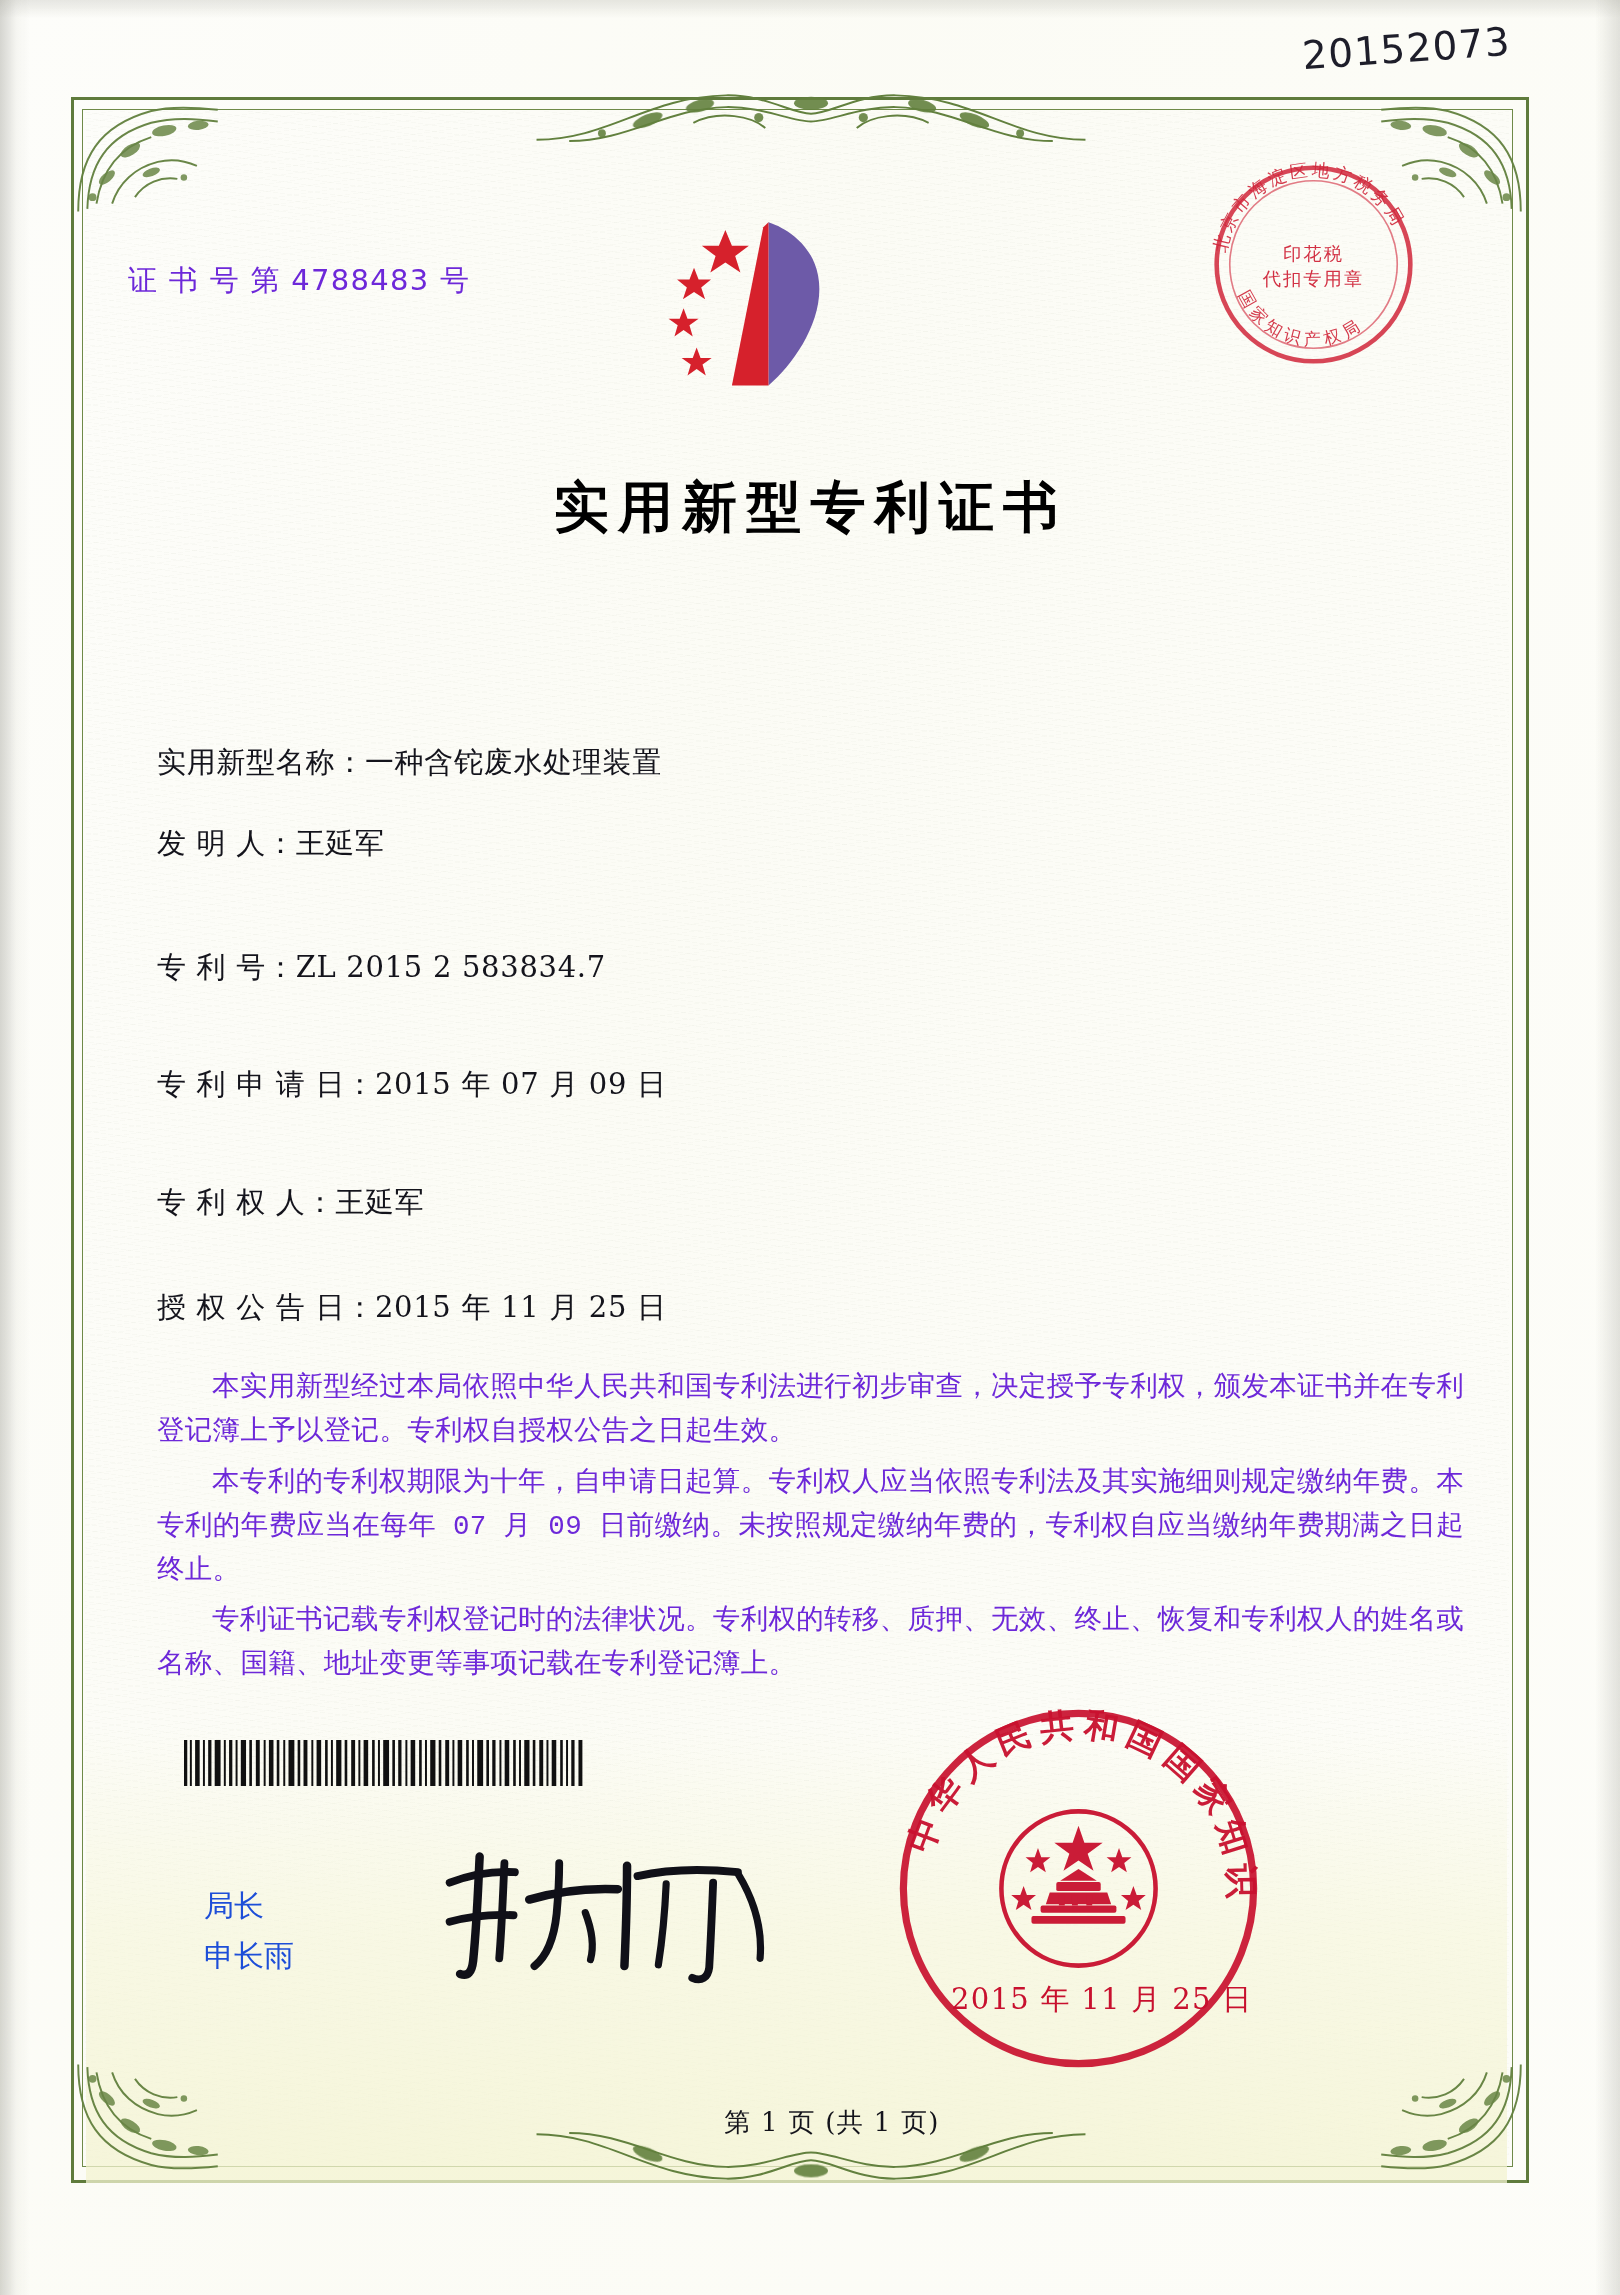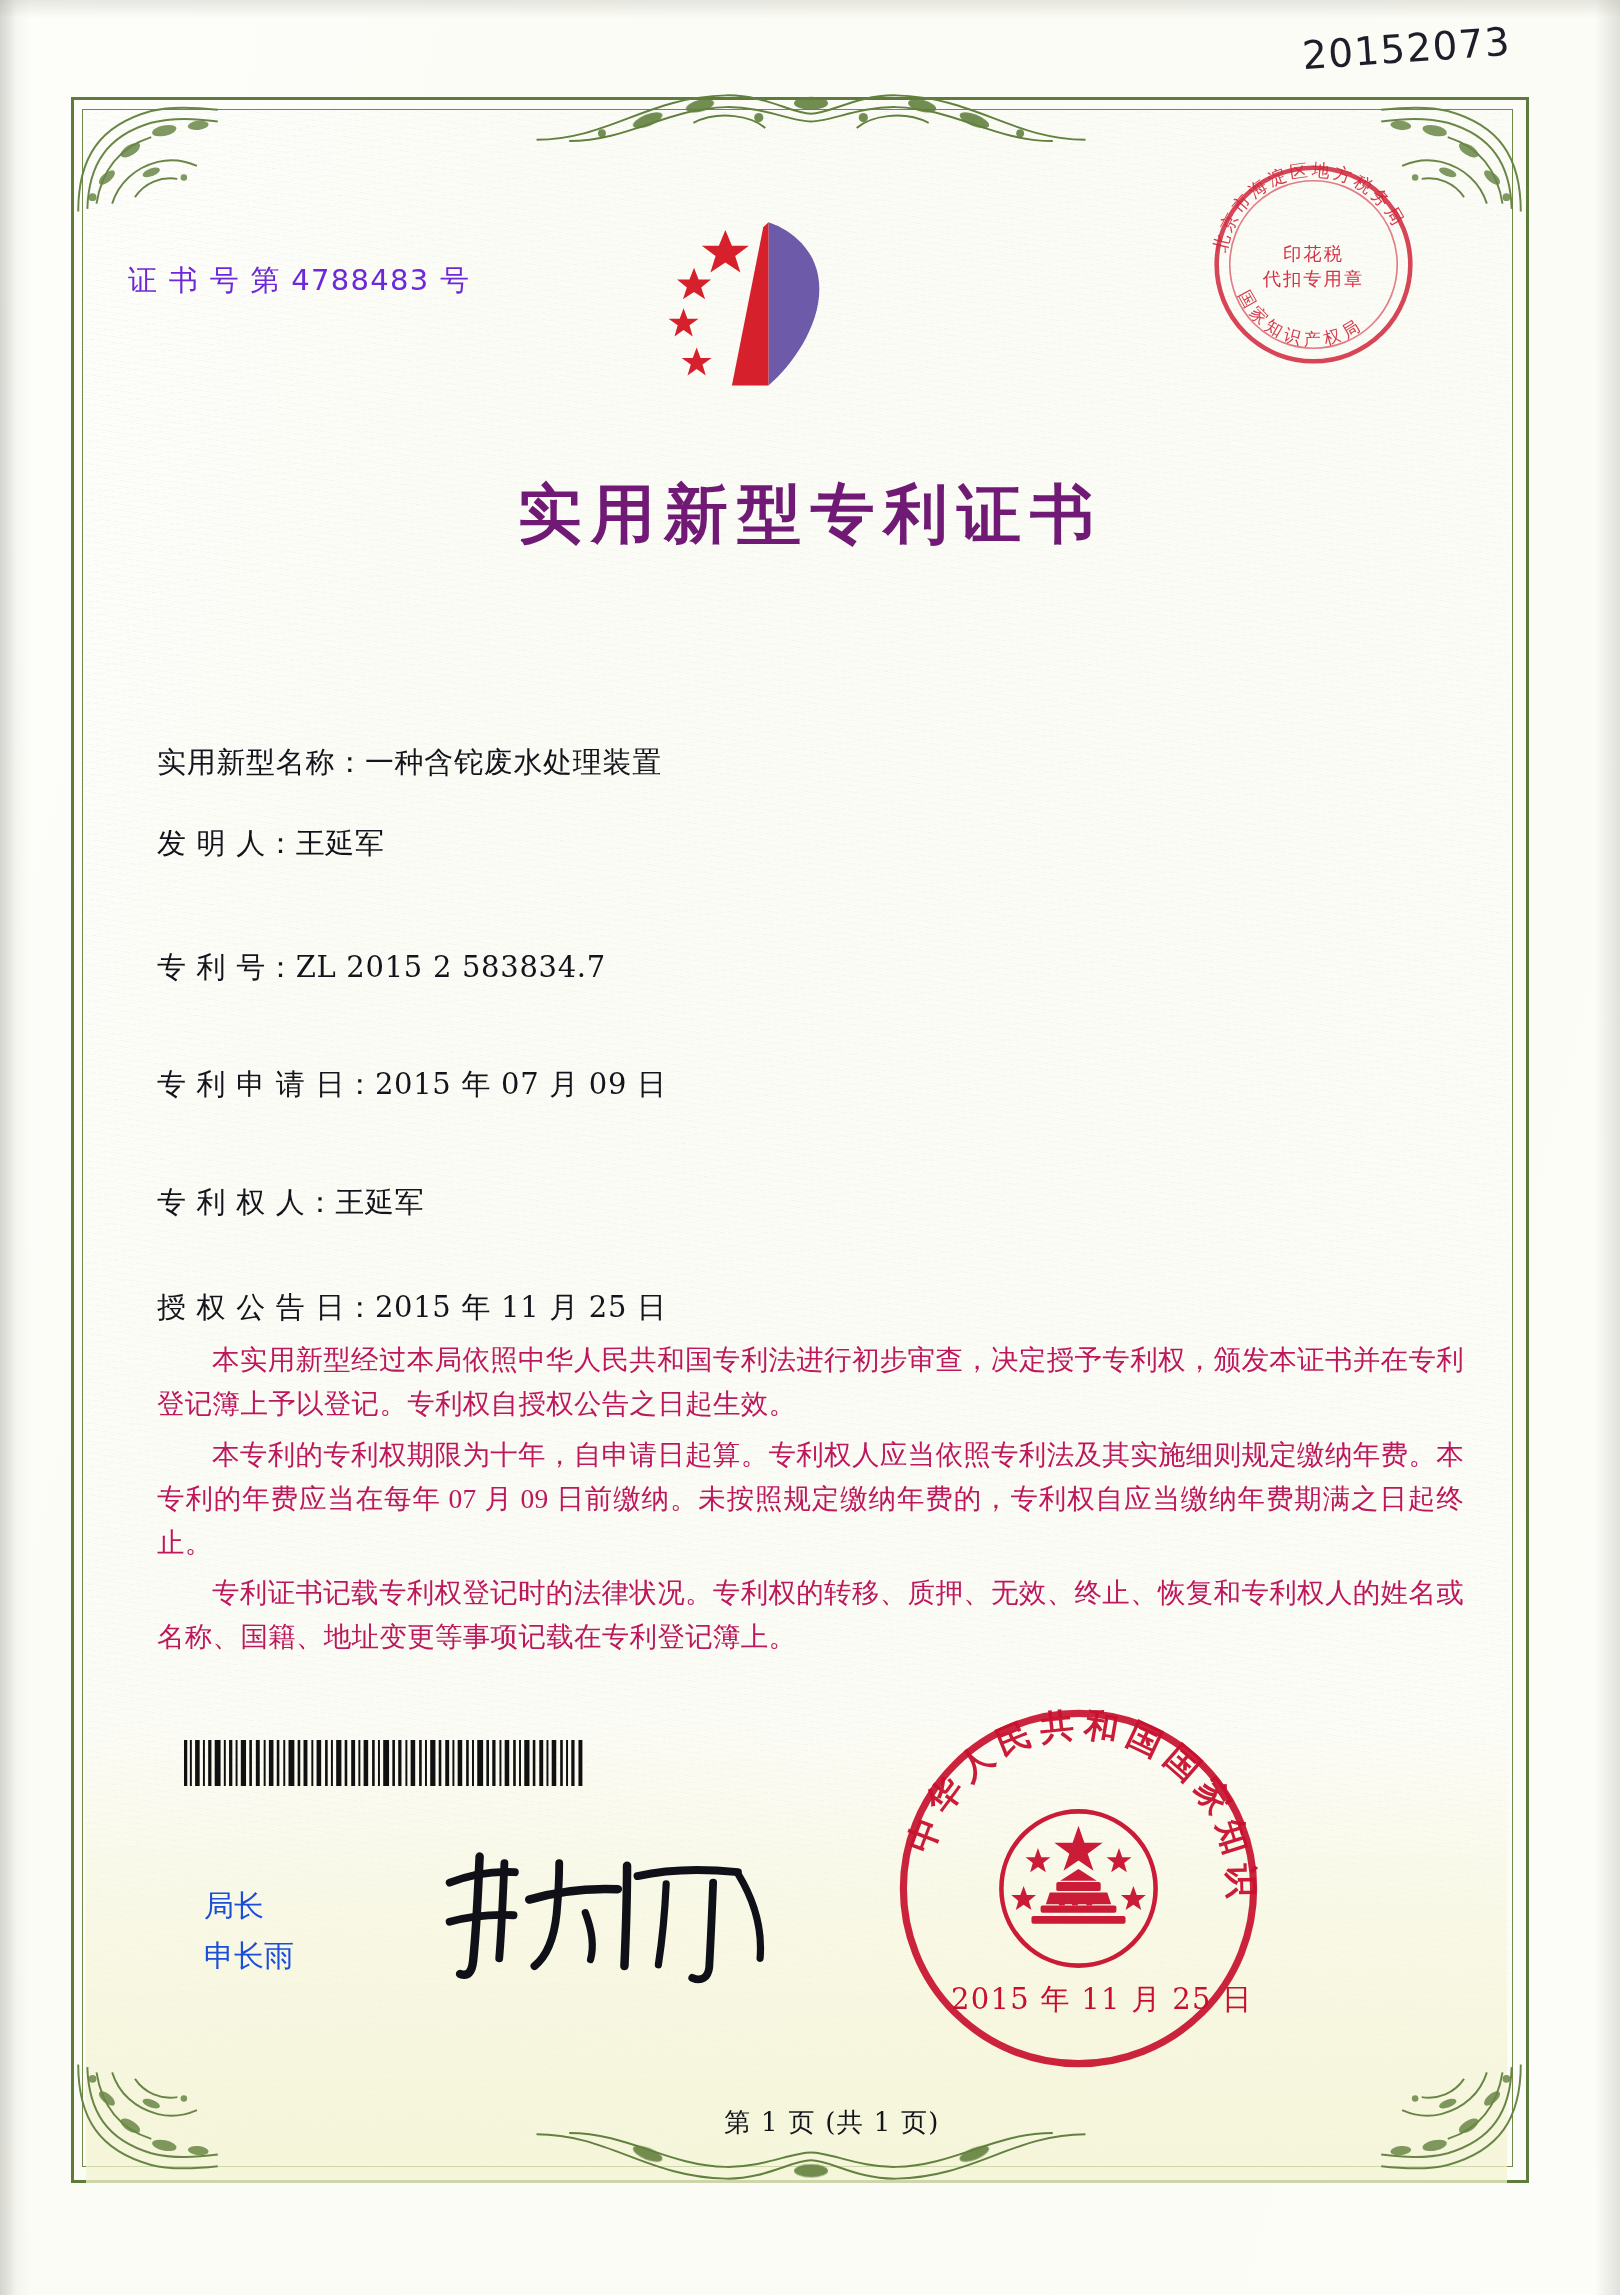--- a/index.html
+++ b/index.html
@@ -159,24 +159,24 @@
     top: 150px;
     width: 229px;
     height: 229px;
   }
 
   #main-title {
     position: absolute;
     left: 0; right: 0;
     top: 471px;
     text-align: center;
-    font-size: 64px;
+    font-size: 55px;
     font-weight: bold;
     letter-spacing: 9.2px;
-    color: #701a75;
+    color: #000000;
     font-family: "DejaVu Serif", serif;
   }
 
   .field-row {
     position: absolute;
     left: 157px;
     font-size: 29px;
     color: #14141c;
     white-space: nowrap;
     font-family: "DejaVu Serif", serif;
@@ -187,26 +187,26 @@
   #row-name   { top: 699px; margin-top: 44px; }
   #row-inventor { top: 824px; }
   #row-patentno { top: 948px; }
   #row-appdate { top: 1065px; }
   #row-owner  { top: 1183px; }
   #row-grantdate { top: 1288px; }
 
   #body-text {
     position: absolute;
     left: 157px;
-    top: 1338px;
+    top: 1366px;
     width: 1307px;
     font-size: 27.5px;
     line-height: 44px;
-    color: #be185d;
-    font-family: Liberation Serif, serif;
+    color: #6d28d9;
+    font-family: Liberation Mono, monospace;
     letter-spacing: 0.3px;
     text-align: justify;
   }
   #body-text p {
     margin: 0 0 6.5px 0;
     text-indent: 55px;
   }
 
   #barcode {
     position: absolute;

